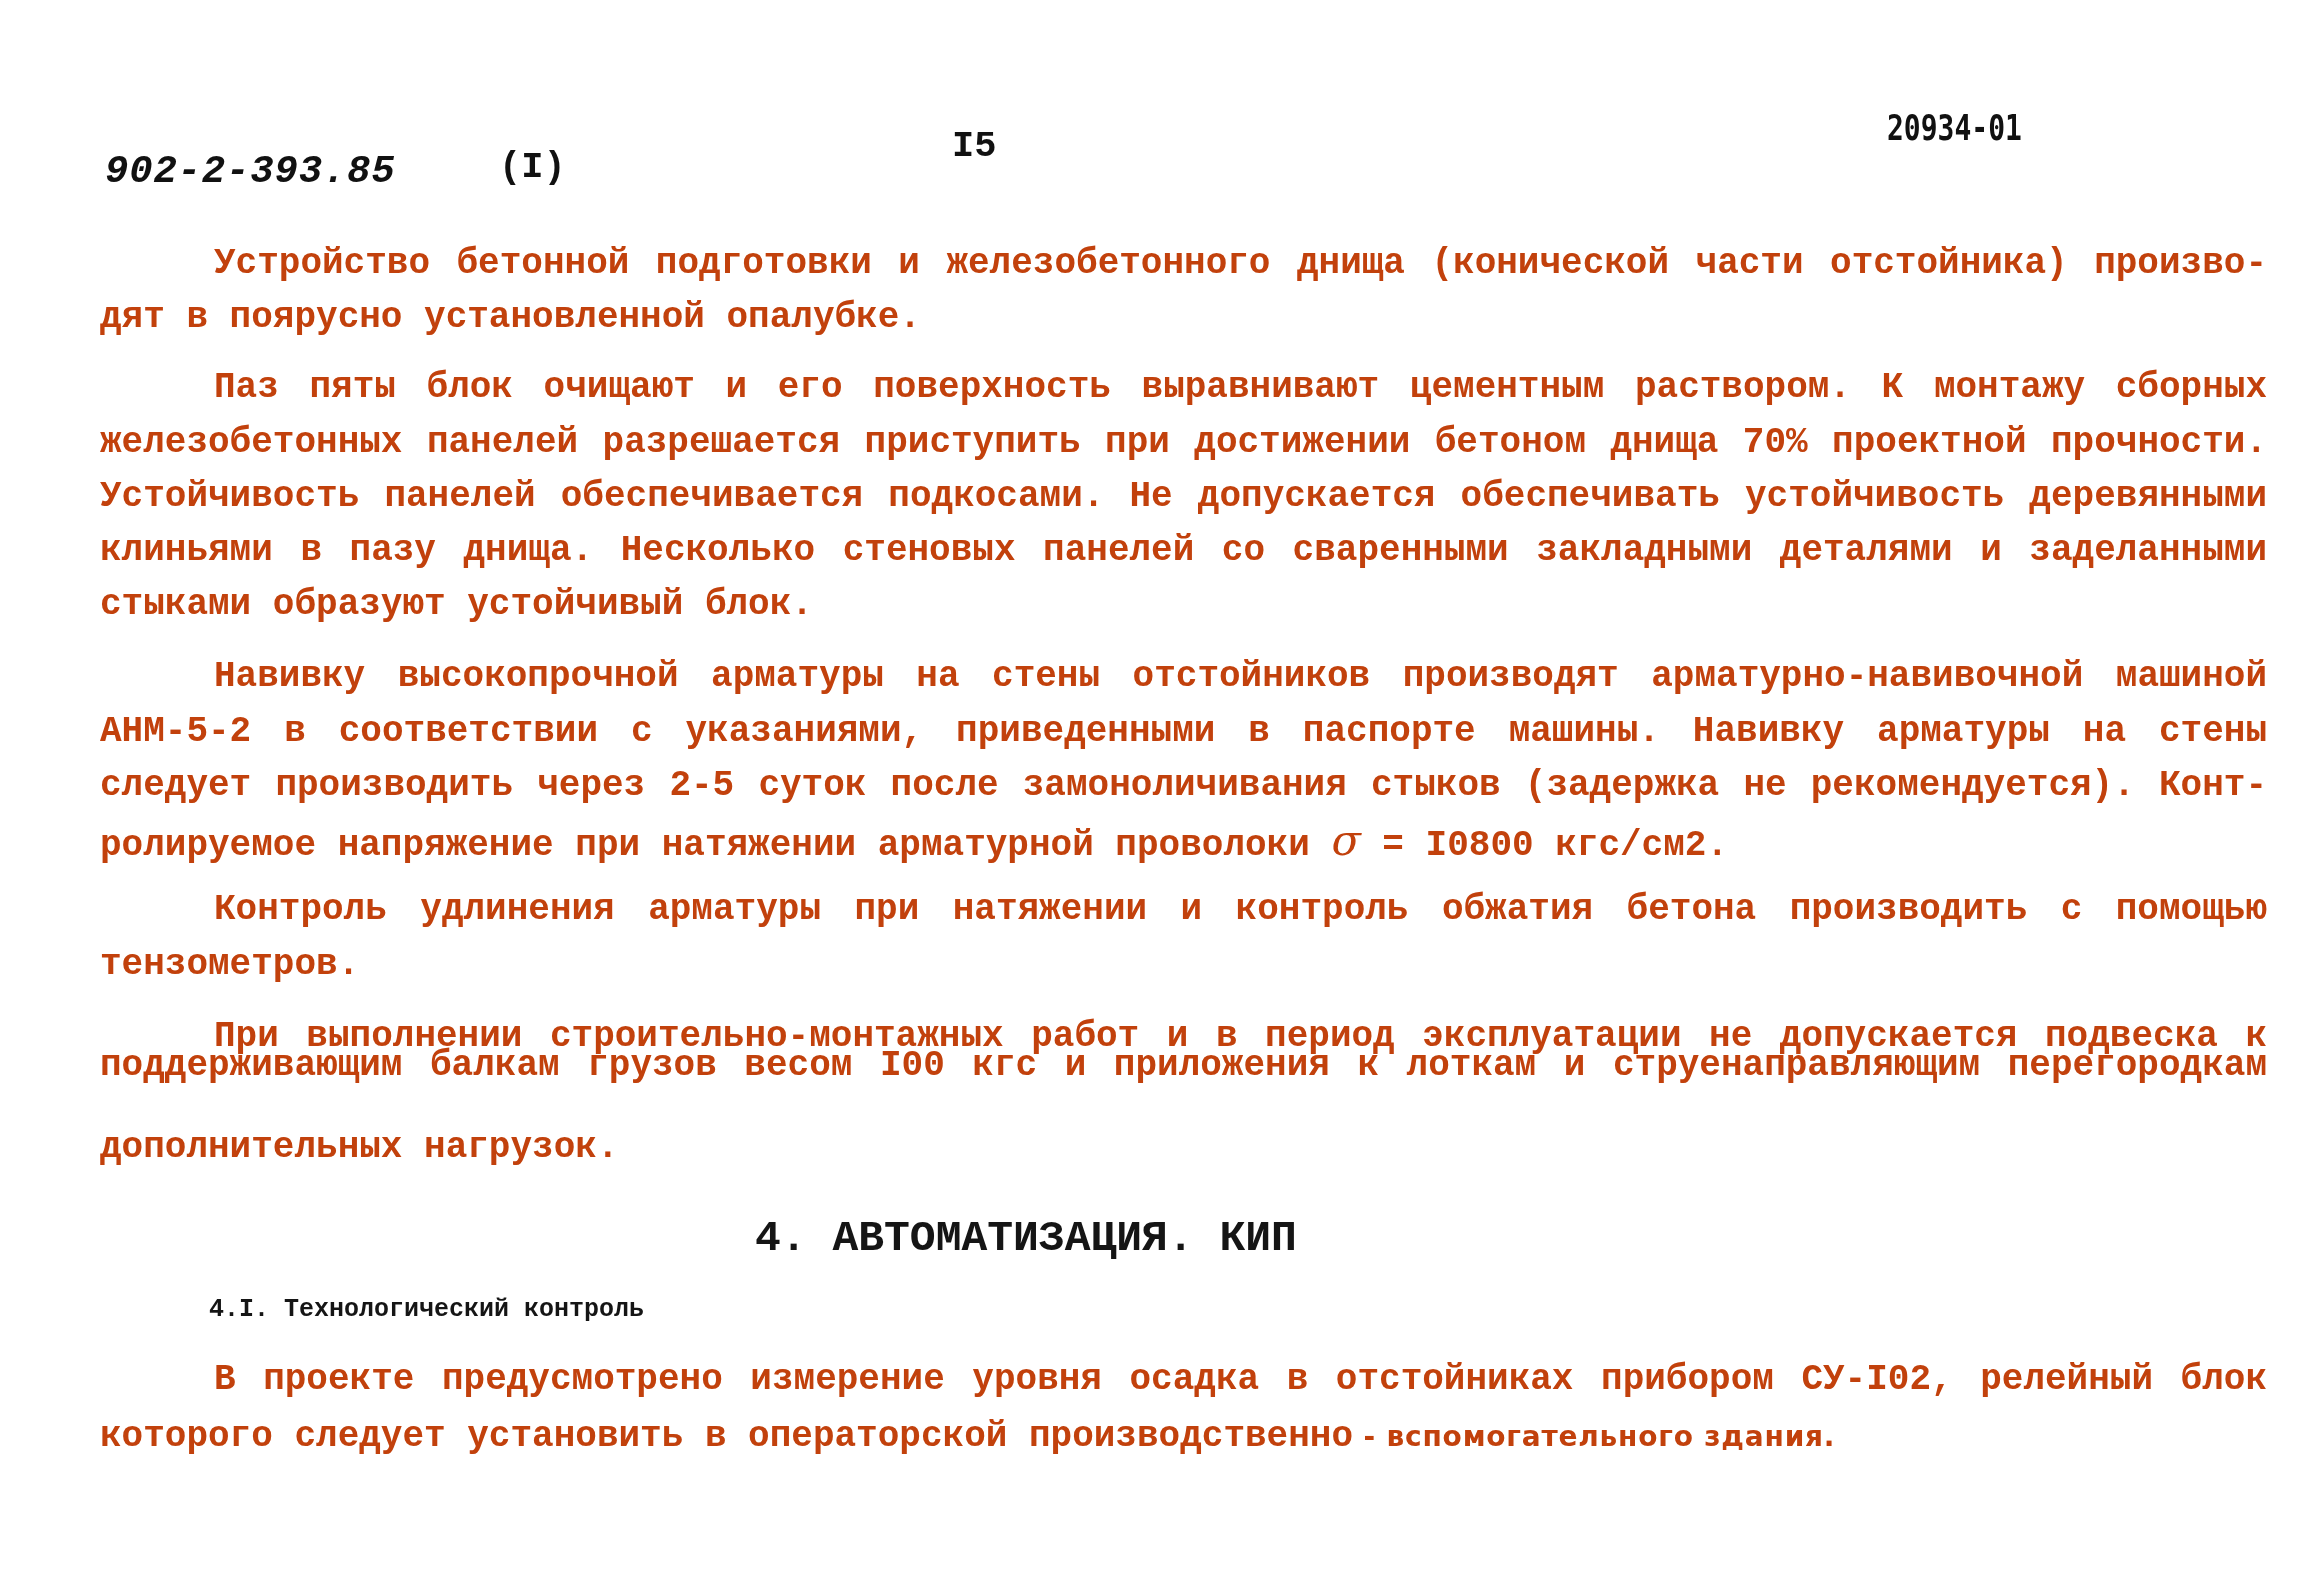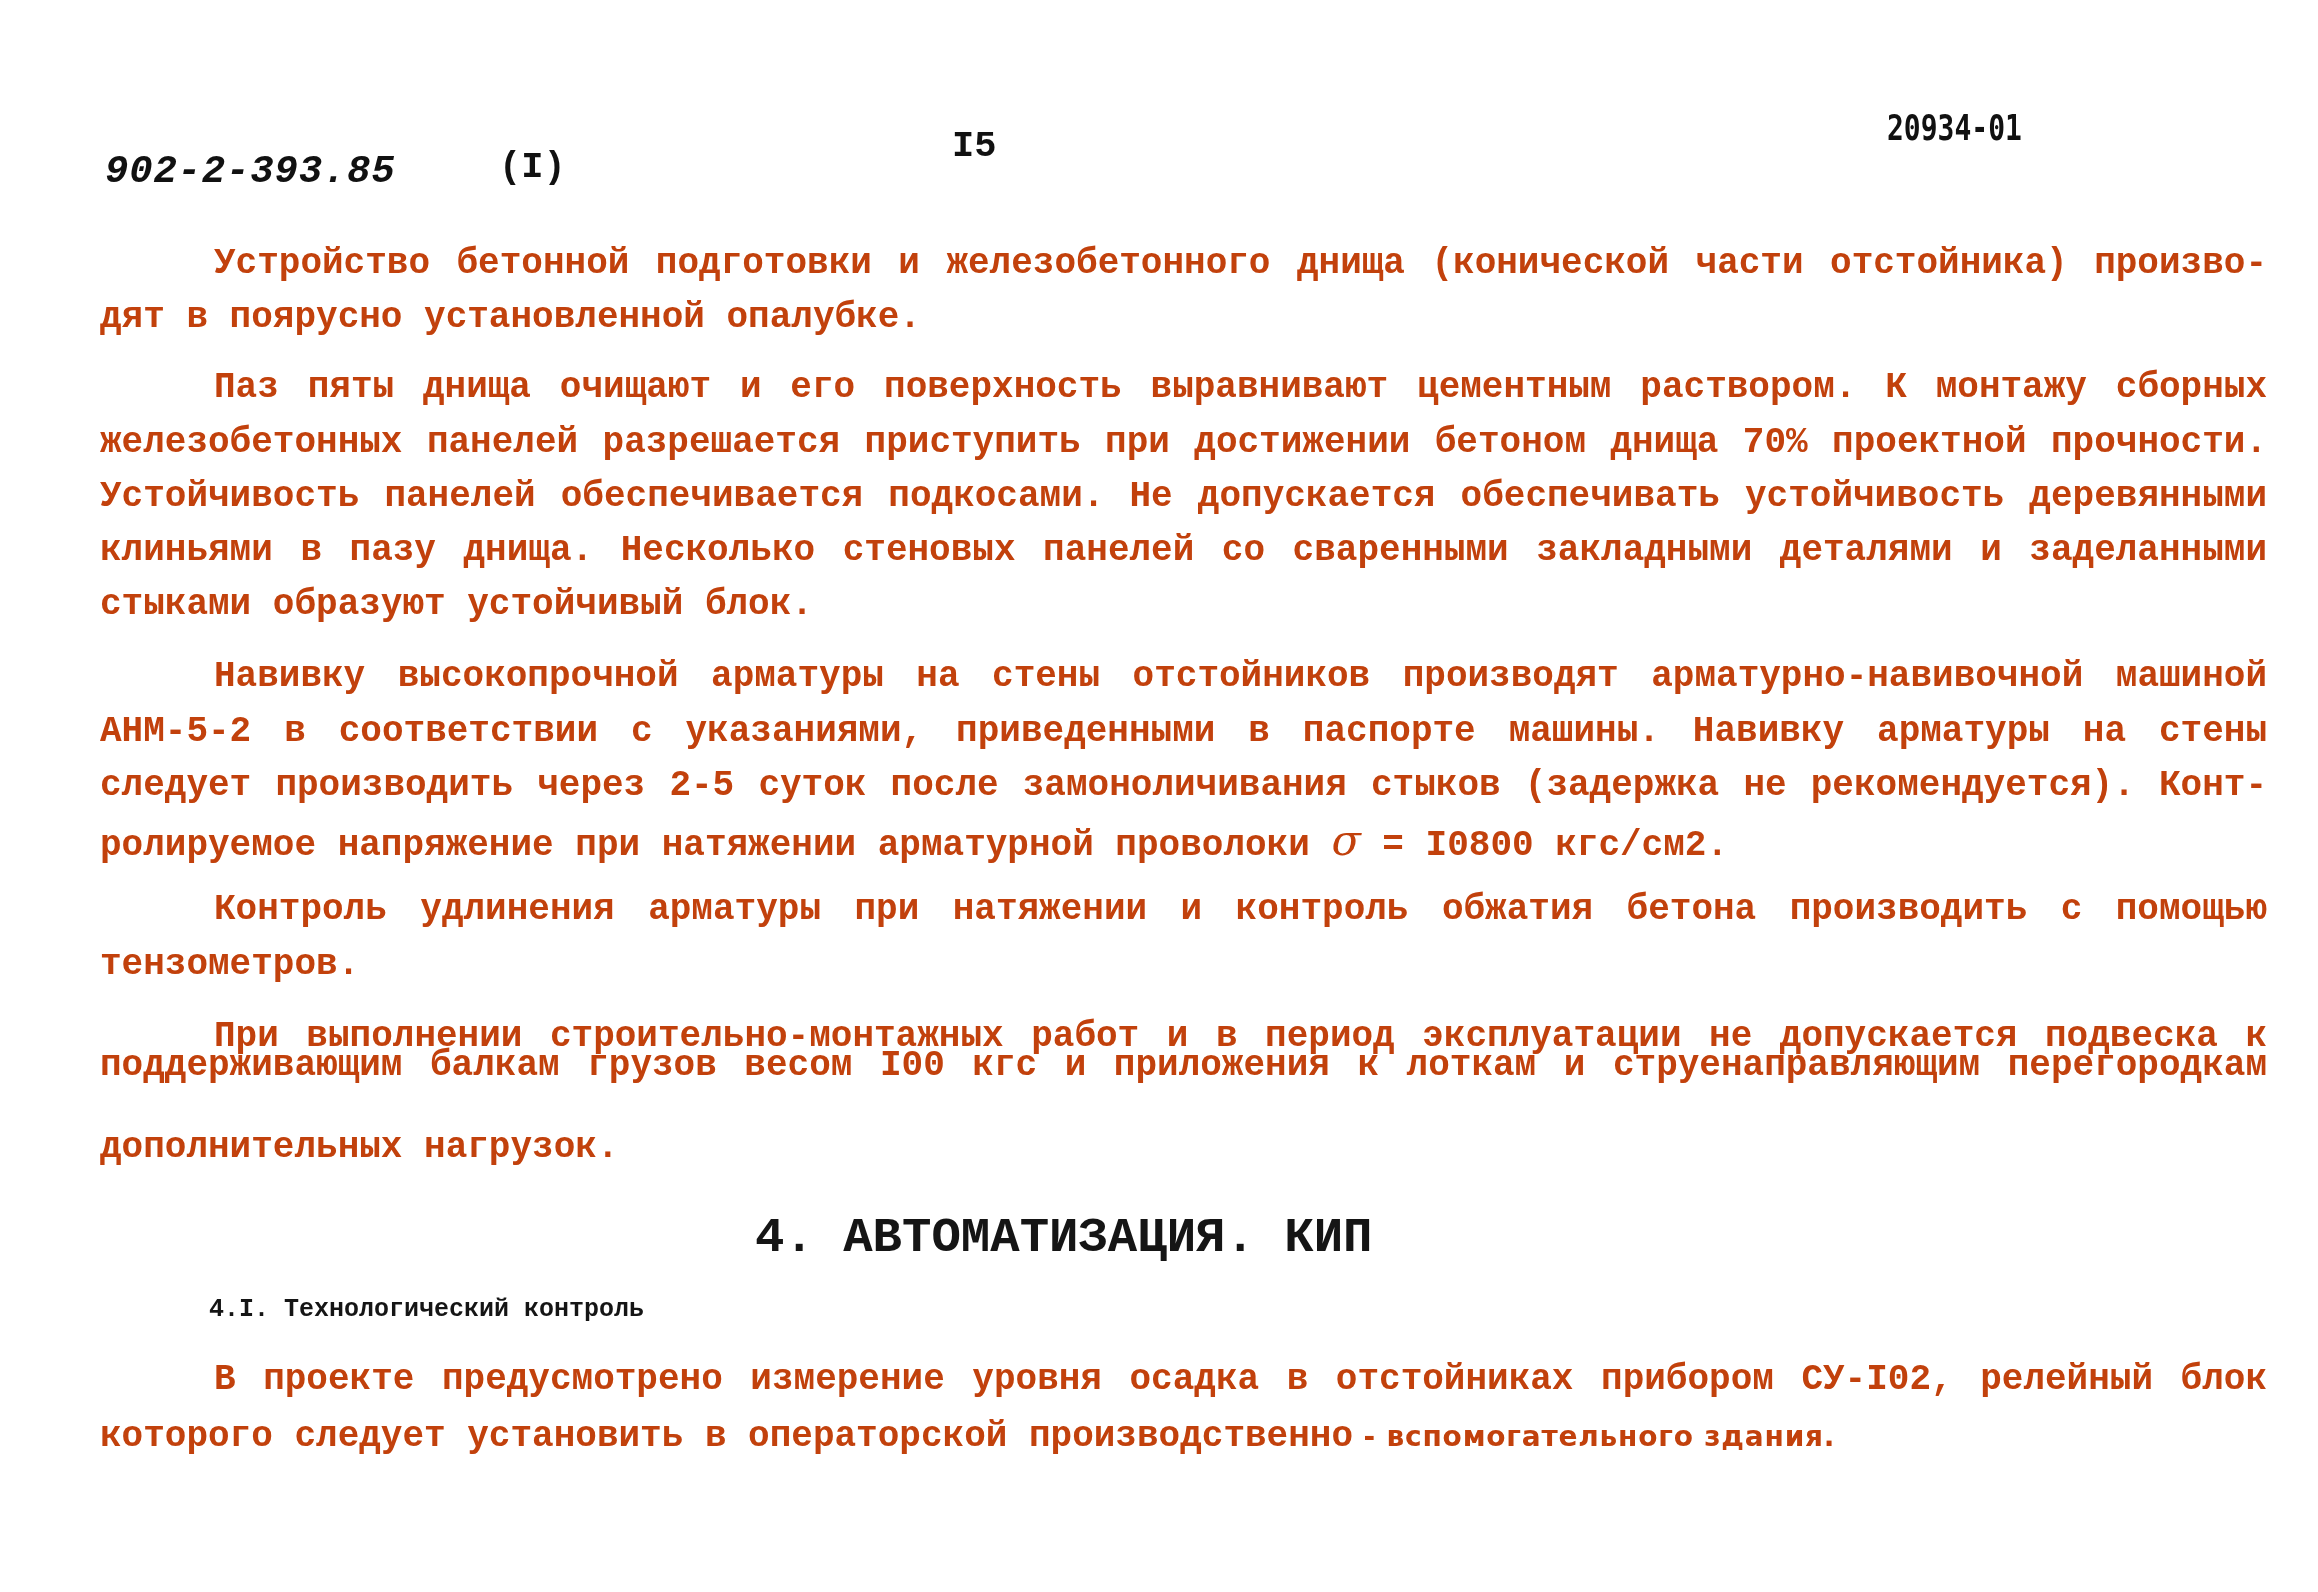--- a/index.html
+++ b/index.html
@@ -6,39 +6,39 @@
   body { width:2319px; height:1592px; position:relative; overflow:hidden; color:#111; }
   .page { position:absolute; left:0; top:0; width:2319px; height:1592px; background:#fff; }
   .hdr { position:absolute; font-family:"Liberation Mono","DejaVu Sans Mono",monospace; font-weight:bold; color:#111; white-space:nowrap; }
   .doc-code { left:105px; top:150px; font-size:39px; font-style:italic; letter-spacing:0.8px; }
   .sheet-part { left:499px; top:146px; font-size:37px; }
   .page-num { left:952px; top:125px; font-size:37px; }
   .stamp { left:1887px; top:108px; font-size:35px; font-family:"DejaVu Sans Mono","Liberation Mono",monospace; transform:scaleX(0.8); transform-origin:left center; }
   .ln { position:absolute; left:100px; width:2167px; font-family:"Liberation Mono","DejaVu Sans Mono",monospace; font-size:36px; line-height:43px; font-weight:bold; color:#c2410c; white-space:nowrap; text-align:justify; text-align-last:justify; }
   .ln.last { text-align-last:left; }
   .ln.indent { left:214px; width:2053px; }
-  .heading { position:absolute; left:755px; font-family:"Liberation Mono","DejaVu Sans Mono",monospace; font-size:49px; line-height:43px; font-weight:bold; color:#151515; white-space:nowrap; }
+  .heading { position:absolute; left:755px; font-family:"Liberation Mono","DejaVu Sans Mono",monospace; font-size:43px; line-height:43px; font-weight:bold; color:#151515; white-space:nowrap; }
   .subheading { position:absolute; left:209px; font-family:"Liberation Mono","DejaVu Sans Mono",monospace; font-size:25px; line-height:43px; font-weight:bold; color:#151515; white-space:nowrap; }
   .sigma { font-family:"DejaVu Serif",serif; font-style:italic; font-weight:normal; font-size:43px; }
   .small-caps-tail { font-family:"DejaVu Sans","Liberation Sans",sans-serif; font-size:28px; letter-spacing:0.8px; }
 </style>
 </head>
 <body>
 
 <div class="page">
 
   <div class="hdr doc-code">902-2-393.85</div>
   <div class="hdr sheet-part">(I)</div>
   <div class="hdr page-num">I5</div>
   <div class="hdr stamp">20934-01</div>
 
   <div class="ln indent" style="top:242px">Устройство бетонной подготовки и железобетонного днища (конической части отстойника) произво-</div>
   <div class="ln last" style="top:296px">дят в поярусно установленной опалубке.</div>
 
-  <div class="ln indent" style="top:366px">Паз пяты днища очищают и его поверхность выравнивают цементным раствором. К монтажу сборных</div>
+  <div class="ln indent" style="top:366px">Паз пяты блок очищают и его поверхность выравнивают цементным раствором. К монтажу сборных</div>
   <div class="ln" style="top:421px">железобетонных панелей разрешается приступить при достижении бетоном днища 70% проектной прочности.</div>
   <div class="ln" style="top:475px">Устойчивость панелей обеспечивается подкосами. Не допускается обеспечивать устойчивость деревянными</div>
   <div class="ln" style="top:529px">клиньями в пазу днища. Несколько стеновых панелей со сваренными закладными деталями и заделанными</div>
   <div class="ln last" style="top:583px">стыками образуют устойчивый блок.</div>
 
   <div class="ln indent" style="top:655px">Навивку высокопрочной арматуры на стены отстойников производят арматурно-навивочной машиной</div>
   <div class="ln" style="top:710px">АНМ-5-2 в соответствии с указаниями, приведенными в паспорте машины. Навивку арматуры на стены</div>
   <div class="ln" style="top:764px">следует производить через 2-5 суток после замоноличивания стыков (задержка не рекомендуется). Конт-</div>
   <div class="ln last" style="top:819px"><span>ролируемое напряжение при натяжении арматурной проволоки </span><span class="sigma">σ</span><span> = I0800 кгс/см2.</span></div>
 

